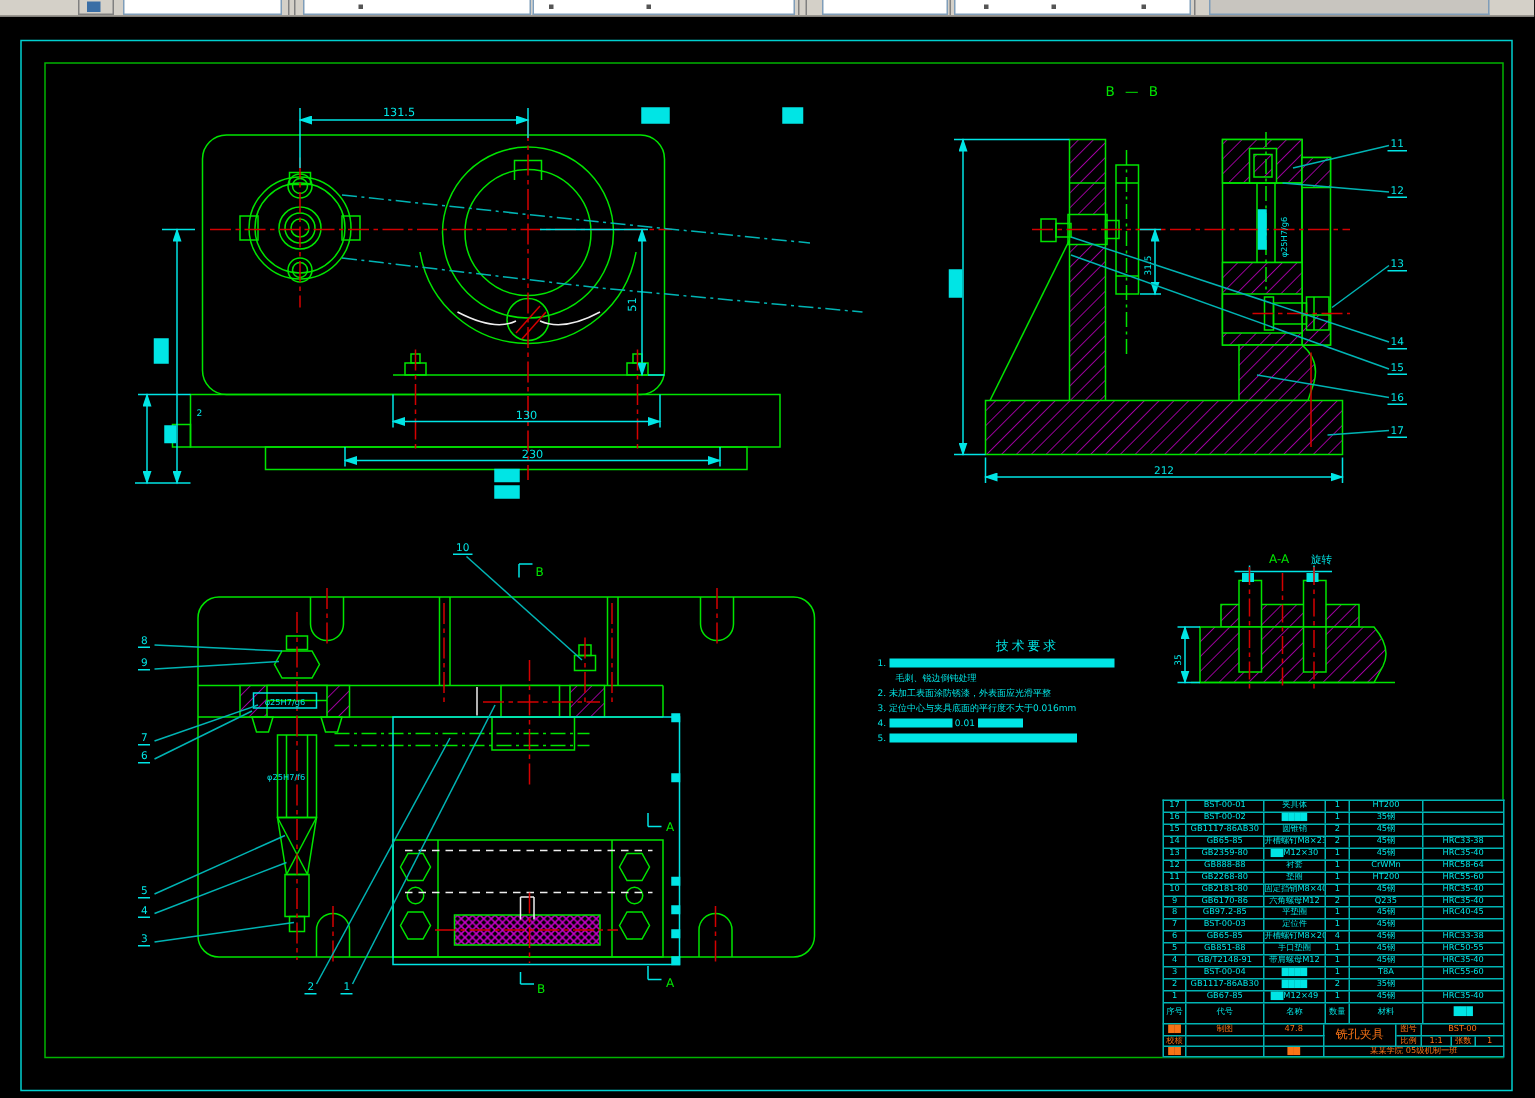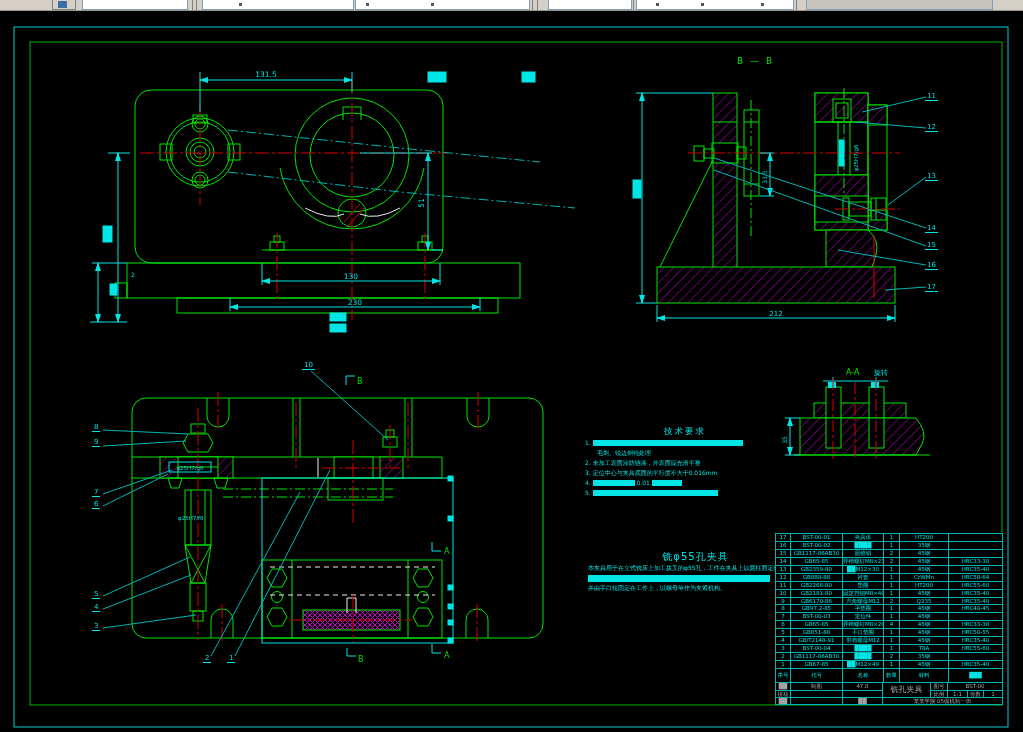--- a/index.html
+++ b/index.html
@@ -31,21 +31,21 @@
   .bom{position:absolute;left:775px;top:533px;width:228px;z-index:4;color:#00e5e5;
        border:1px solid #00b4b4;border-bottom:none;box-sizing:border-box;background:#000;}
   .brow{display:flex;height:7.95px;box-sizing:border-box;border-bottom:1px solid #00b4b4;}
   .brow .c{display:block;box-sizing:border-box;border-right:1px solid #00b4b4;font-size:5.5px;
            line-height:7px;overflow:hidden;white-space:nowrap;text-align:center;}
   .cn{width:15px}.cc{width:52px}.cm{width:41px}.cq{width:16px}.ct{width:49px}.cr{width:53px;border-right:none!important}
   .bhead{display:flex;height:14px;box-sizing:border-box;border-bottom:1px solid #00b4b4;}
   .bhead .c{display:flex;align-items:center;justify-content:center;box-sizing:border-box;
             border-right:1px solid #00b4b4;font-size:5.5px;line-height:6px;text-align:center;
             white-space:normal;word-break:break-all;}
-  .tblk{position:absolute;left:775px;top:682px;width:228px;height:23px;z-index:4;color:#a3a3a3;
+  .tblk{position:absolute;left:775px;top:682px;width:228px;height:23px;z-index:4;color:#f97316;
         border:1px solid #00b4b4;box-sizing:border-box;background:#000;}
   .tc{position:absolute;box-sizing:border-box;border-right:1px solid #00b4b4;border-bottom:1px solid #00b4b4;
       font-size:5.5px;line-height:7px;overflow:hidden;text-align:center;white-space:nowrap;}
   .tc.big{font-size:8px;line-height:14px;}
 </style>
 </head>
 <body>
 
 <div class="screen">
 
@@ -450,26 +450,20 @@
       <span class="hlbar" style="width:42px;"></span>
       <span>0.01</span>
       <span class="hlbar" style="width:30px;"></span>
     </div>
     <div>
       <span>5.</span>
       <span class="hlbar" style="width:125px;"></span>
     </div>
   </div>
 
-  <div class="note">
-    <span class="ttl">铣φ55孔夹具</span>
-    <div>本夹具用于在立式铣床上加工拨叉的φ55孔，工件在夹具上以圆柱面定位，</div>
-    <div><span class="hlbar" style="width:182px;height:7px;"></span></div>
-    <div>并由手口轮固定在工件上，以螺母等作为夹紧机构。</div>
-  </div>
 
   <div class="bom">
     <div>
 
         <div class="brow">
           <span class="c cn">17</span>
           <span class="c cc">BST-00-01</span>
           <span class="c cm">夹具体</span>
           <span class="c cq">1</span>
           <span class="c ct">HT200</span>

